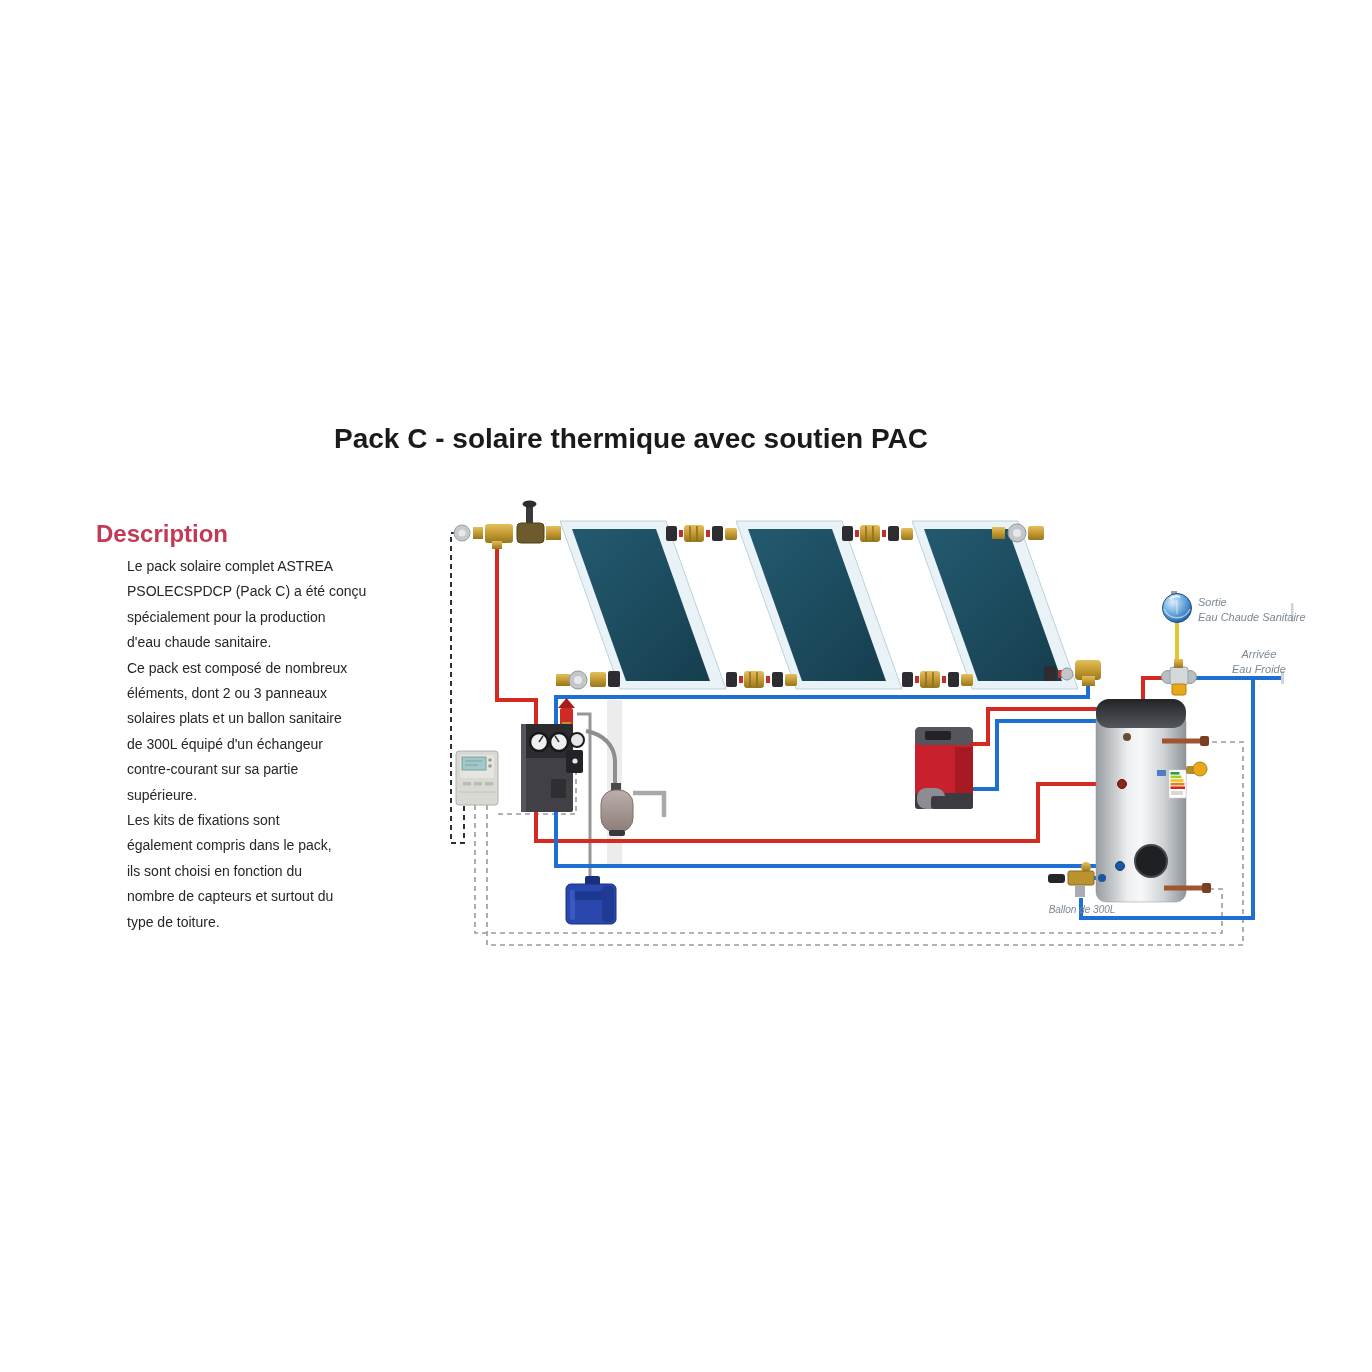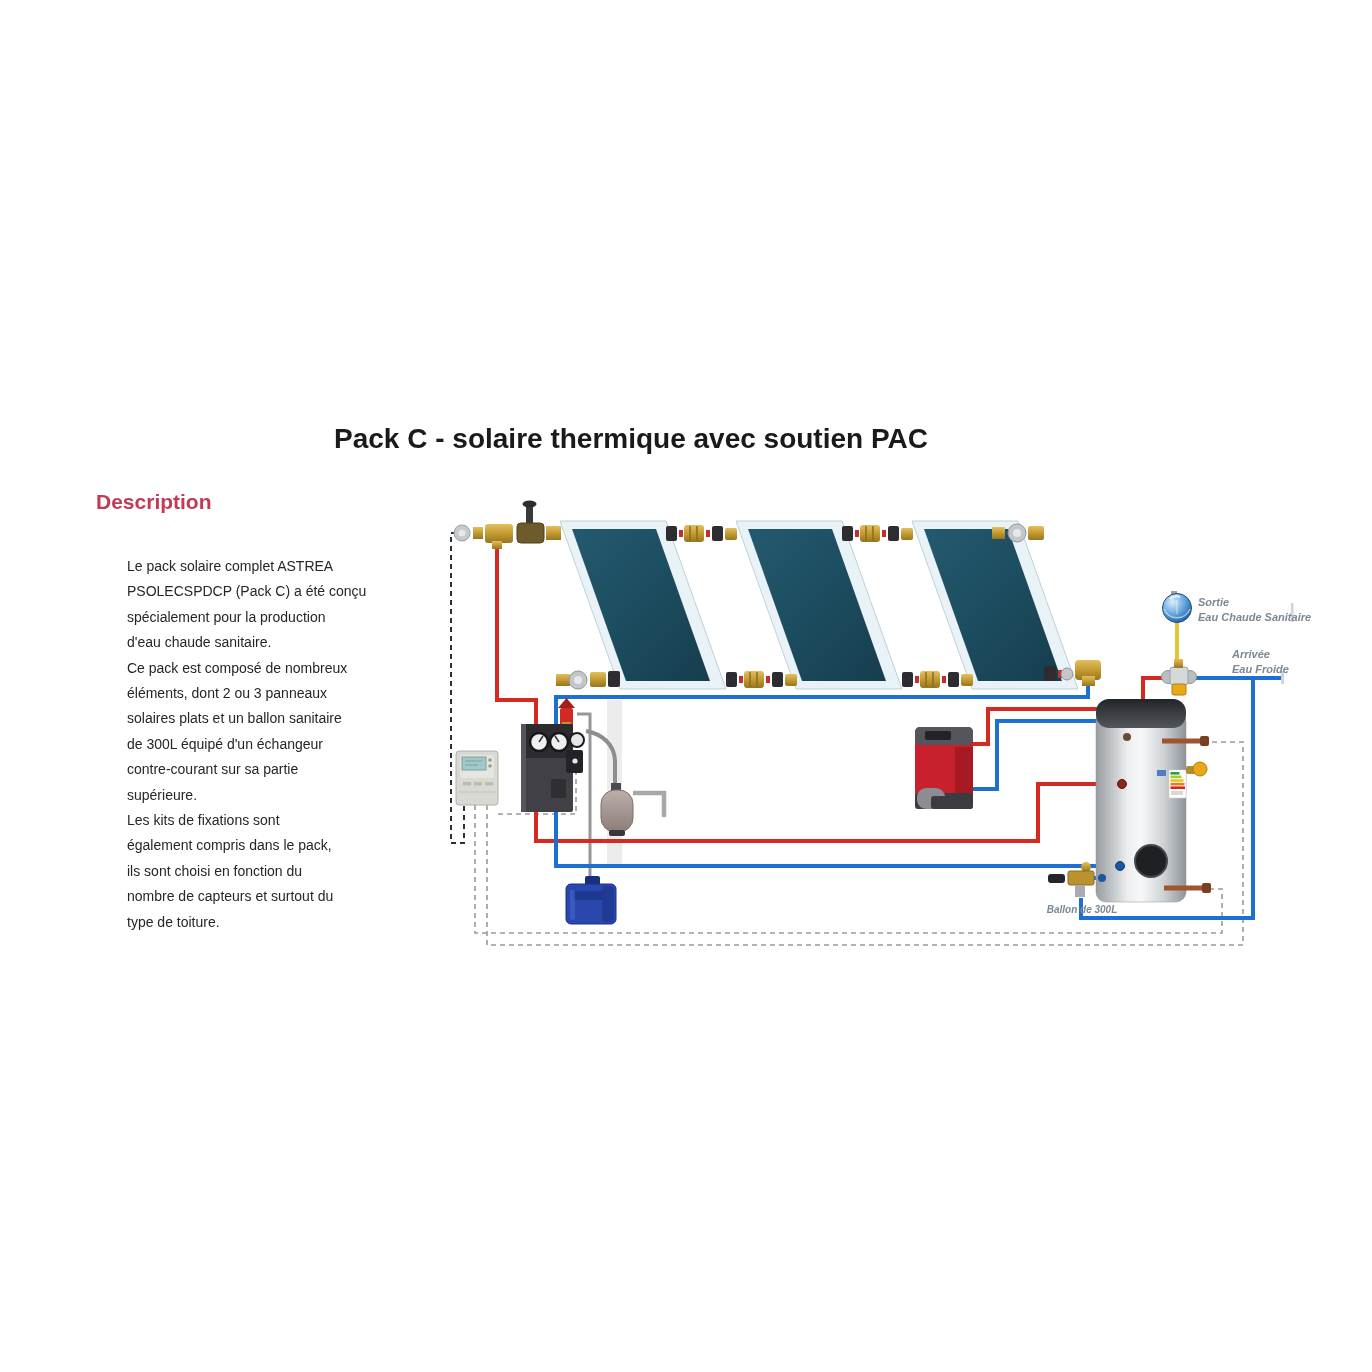--- a/index.html
+++ b/index.html
@@ -1,28 +1,28 @@
 <!DOCTYPE html>
 <html><head>
 <meta charset="utf-8">
 <style>
   html,body{margin:0;padding:0;background:#ffffff;}
   .page{position:relative;width:1372px;height:1372px;background:#fff;overflow:hidden;
         font-family:"Liberation Sans",sans-serif;}
   .title{position:absolute;left:631px;top:404px;transform:translateX(-50%);
          font-size:28px;font-weight:bold;color:#1a1a1a;white-space:nowrap;letter-spacing:0;}
-  .section-heading{position:absolute;left:96px;top:473px;font-size:21px;color:#c23a55;}
+  .section-heading{position:absolute;left:96px;top:500px;font-size:24px;color:#c23a55;}
   .description{position:absolute;left:127px;top:540px;width:345px;
                font-size:14px;line-height:25.4px;color:#262626;white-space:pre-line;}
-  .diagram{position:absolute;left:0;top:0;width:1372px;height:1372px;font-weight:bold;}
+  .diagram{position:absolute;left:0;top:0;width:1372px;height:1372px;}
   .diagram svg{position:absolute;left:430px;top:490px;width:880px;height:470px;}
   .dlabel{position:absolute;font-style:italic;font-size:11px;line-height:14.5px;
           color:#7b8995;white-space:pre-line;}
   .dlabel.sortie{left:1198px;top:595px;}
-  .dlabel.arrivee{left:1232px;top:647px;}
+  .dlabel.arrivee{left:1232px;top:647px;text-align:center;}
   .dlabel.ballon{left:1036px;top:903px;width:92px;text-align:center;font-size:10px;}
 </style>
 </head>
 <body>
 
 <div class="page">
 
   <h1 class="title">Pack C - solaire thermique avec soutien PAC</h1>
   <h2 class="section-heading">Description</h2>
   <p class="description">Le pack solaire complet ASTREA

